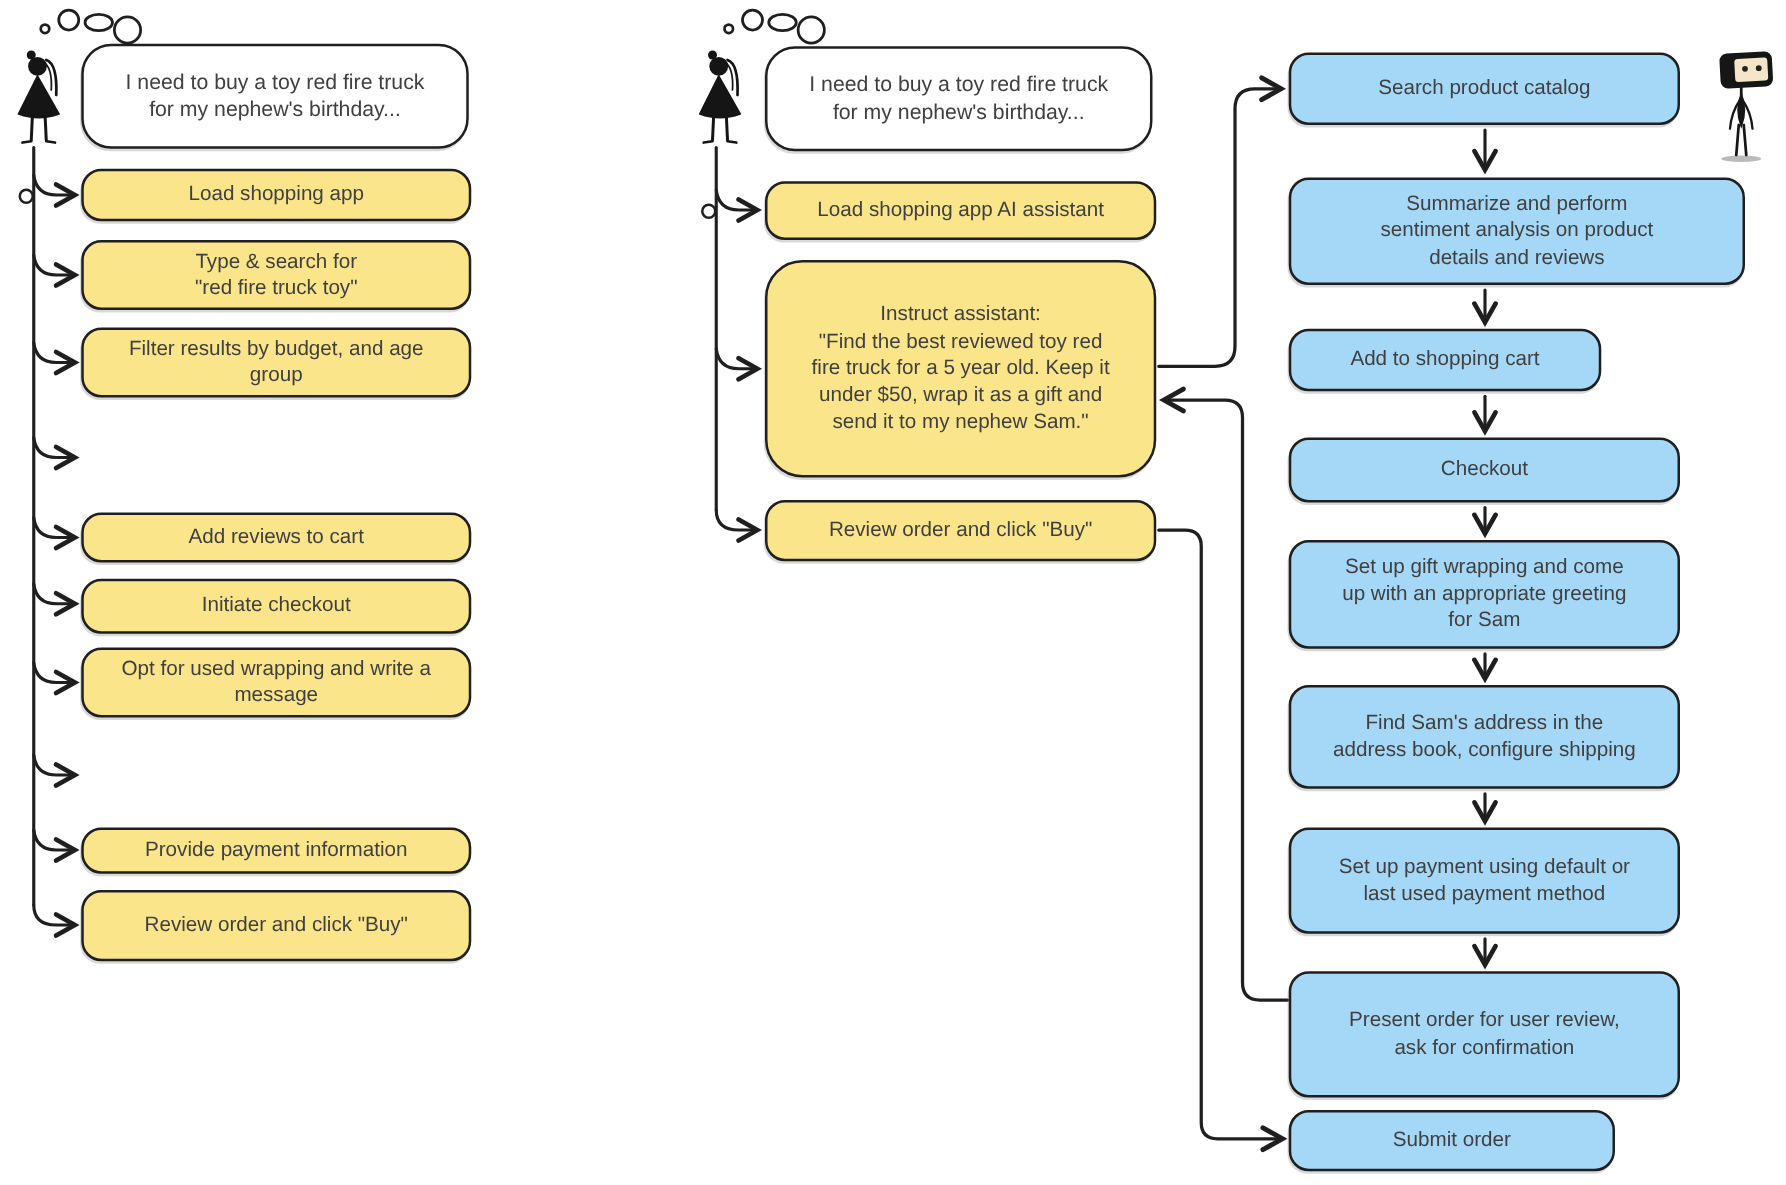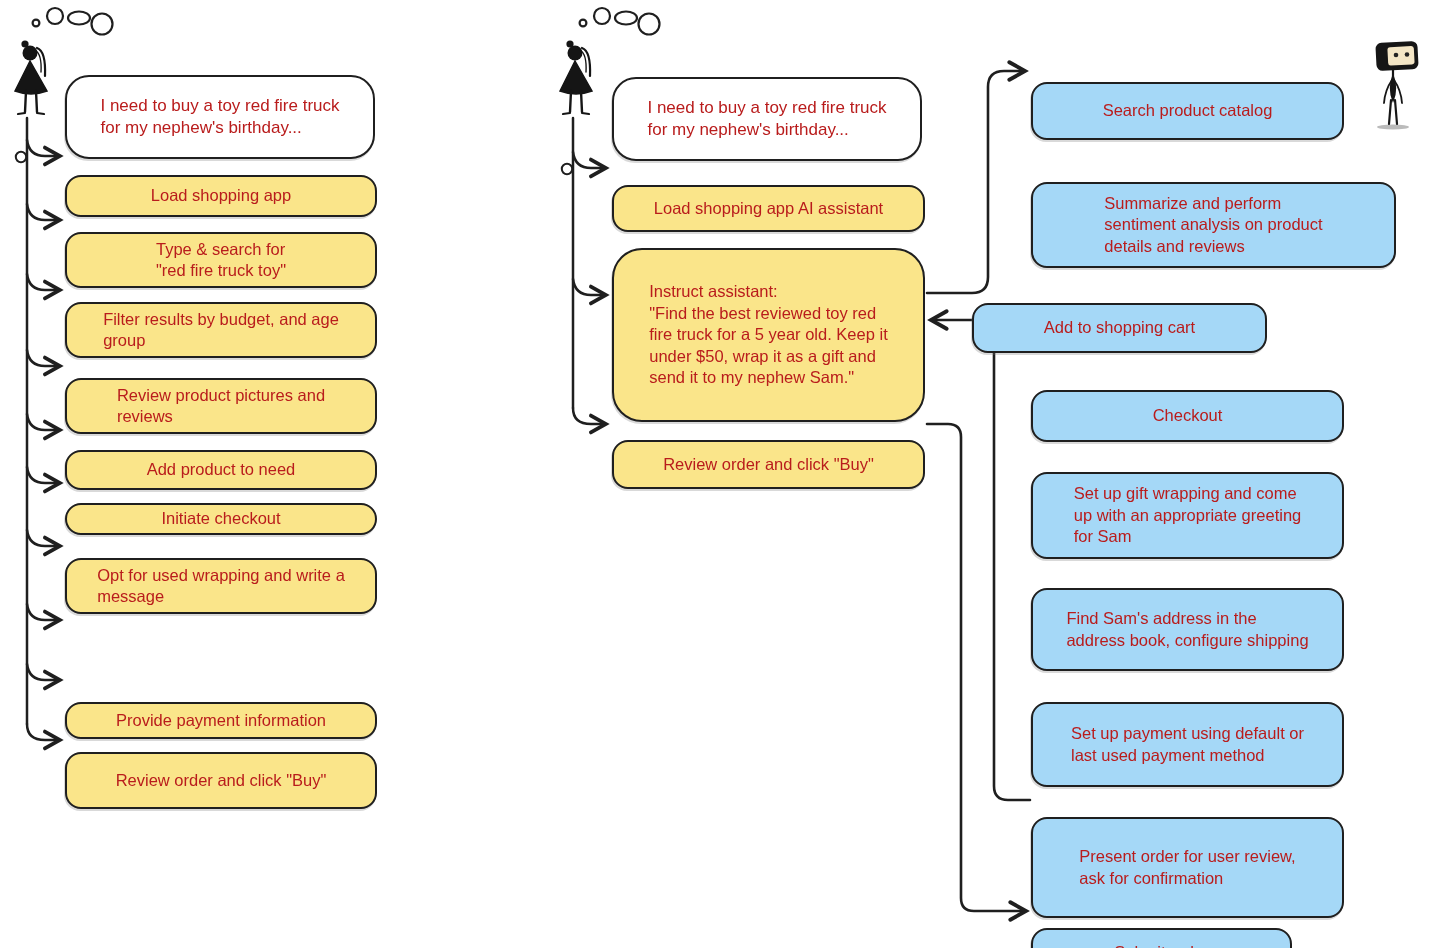--- a/index.html
+++ b/index.html
@@ -8,24 +8,23 @@
     width:1429px;height:948px;
     background:#ffffff;
     font-family:"Liberation Sans","DejaVu Sans",sans-serif;
     overflow:hidden;
   }
   svg.overlay{position:absolute;left:0;top:0;z-index:1;}
   .box{
     position:absolute;z-index:2;box-sizing:border-box;
     border:2.6px solid #1f1f1f;border-radius:16px;
     display:flex;align-items:center;justify-content:center;
-    text-align:left;color:#b91c1c;font-size:16.5px;line-height:1.3;
+    text-align:center;color:#404040;font-size:16.5px;line-height:1.3;
     padding:3px 10px;
     box-shadow:-1px 2px 0 0 rgba(120,120,120,0.28);
-    margin-top:40px;
   }
   .box span{white-space:pre-line;}
   .bubble{background:#ffffff;border-radius:24px;font-size:17px;}
   .manual{background:var(--manual,#FAE58A);}
   .agent{background:var(--agent,#A5D8F7);}
   .instruct{border-radius:30px;}
 </style>
 </head>
 <body>
 
@@ -136,28 +135,24 @@
       <span>Load shopping app</span>
     </div>
   <div class="box manual" style="left:65px;top:262px;width:312px;height:56px;">
       <span>Filter results by budget, and age
 group</span>
     </div>
   <div class="box manual" style="left:65px;top:192px;width:312px;height:56px;">
       <span>Type &amp; search for
 "red fire truck toy"</span>
     </div>
-  <div class="box manual" style="left:65px;top:338px;width:312px;height:56px;">
-      <span>Review product pictures and
-reviews</span>
-    </div>
   <div class="box manual" style="left:65px;top:410px;width:312px;height:40px;">
-      <span>Add product to need</span>
-    </div>
-  <div class="box manual" style="left:65px;top:463px;width:312px;height:32px;">
+      <span>Add reviews to cart</span>
+    </div>
+  <div class="box manual" style="left:65px;top:463px;width:312px;height:44px;">
       <span>Initiate checkout</span>
     </div>
   <div class="box manual" style="left:65px;top:518px;width:312px;height:56px;">
       <span>Opt for used wrapping and write a
 message</span>
     </div>
   <div class="box manual" style="left:65px;top:662px;width:312px;height:37px;">
       <span>Provide payment information</span>
     </div>
   <div class="box manual" style="left:65px;top:712px;width:312px;height:57px;">
@@ -183,21 +178,21 @@
     </div>
 
   <div class="box agent" style="left:1031px;top:42px;width:313px;height:58px;">
       <span>Search product catalog</span>
     </div>
   <div class="box agent" style="left:1031px;top:142px;width:365px;height:86px;">
       <span>Summarize and perform
 sentiment analysis on product
 details and reviews</span>
     </div>
-  <div class="box agent" style="left:972px;top:263px;width:295px;height:50px;">
+  <div class="box agent" style="left:1031px;top:263px;width:250px;height:50px;">
       <span>Add to shopping cart</span>
     </div>
   <div class="box agent" style="left:1031px;top:350px;width:313px;height:52px;">
       <span>Checkout</span>
     </div>
   <div class="box agent" style="left:1031px;top:432px;width:313px;height:87px;">
       <span>Set up gift wrapping and come
 up with an appropriate greeting
 for Sam</span>
     </div>

